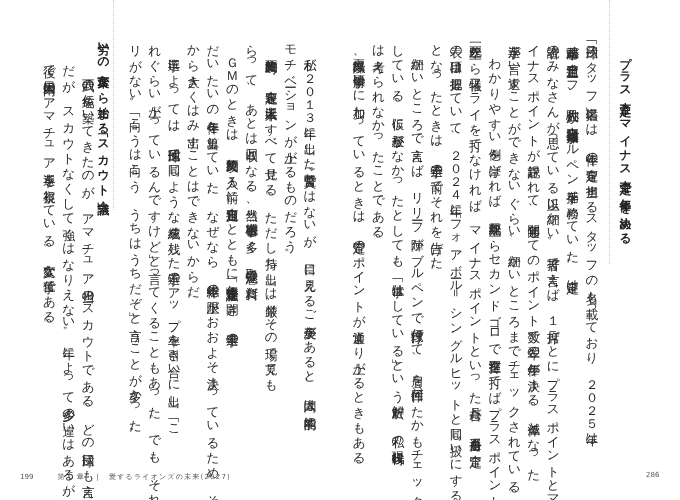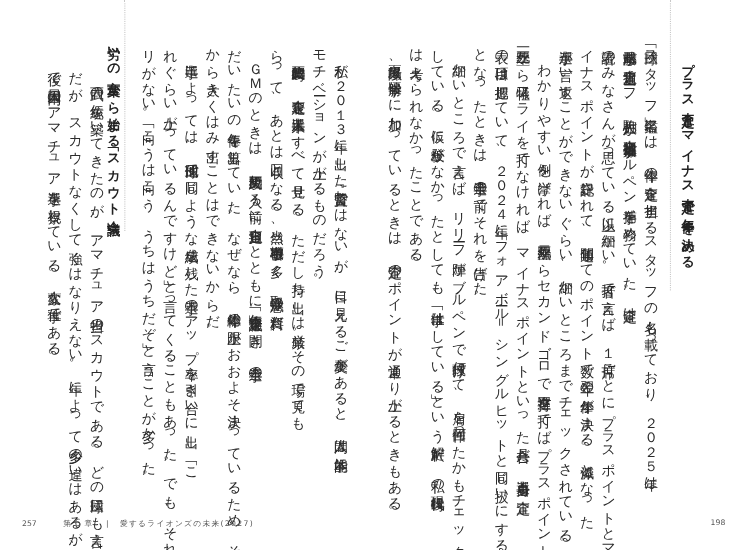--- a/index.html
+++ b/index.html
@@ -96,21 +96,21 @@
       <span class="vline">　わかりやすい例を挙げれば、無死二塁からセカンドゴロで進塁打を打てばプラスポイント、</span>
       <span class="vline">一死三塁から犠牲フライを打てなければ、マイナスポイントといった具合だ。選手自身も査定</span>
       <span class="vline">表の項目は把握していて、２０２４年に「フォアボール＝シングルヒットと同じ扱いにする」</span>
       <span class="vline">となったときは、全選手の前でそれを告げた。</span>
       <span class="vline">　細かいところで言えば、リリーフ陣がブルペンで何球投げて、肩を何回作ったかもチェック</span>
       <span class="vline">している。仮に登板がなかったとしても、「仕事はしている」という解釈だ。私の現役時代に</span>
       <span class="vline">は考えられなかったことである。</span>
       <span class="vline">　夏場以降、優勝争いに加わっているときは、査定のポイントが通常より上がるときもある。</span>
     </div>
 
-    <div class="footer" style="left: 306px; top: 471px;">198</div>
+    <div class="footer" style="left: 306px; top: 471px;">286</div>
   </div>
 
   <div class="page page-left">
     <div class="vcol" style="right: 20px; top: 36px; height: 410px;">
       <span class="vline">　私が２０１３年に出した『監督賞』ではないが、目に見えるご褒美があると、人間は本能的に</span>
       <span class="vline">モチベーションが上がるものだろう。</span>
       <span class="vline">　契約更改時に、査定表を選手本人にすべて見せる。ただし持ち出しは厳禁。その場で見ても</span>
       <span class="vline">らって、あとは回収となる。当然、機密事項も多く、取扱注意の資料だ。</span>
       <span class="vline">　ＧＭのときは、契約更改に入る前に査定担当らとともに「年俸査定会議」を開き、全選手の</span>
       <span class="vline">だいたいの年俸を算出していた。なぜなら、総年俸の上限がおおよそ決まっているため、そこ</span>
@@ -123,21 +123,21 @@
     <div class="heading-rule" style="left: 113px; top: 0px; height: 210px;"></div>
     <div class="heading" style="left: 96px; top: 33px;">労いの言葉から始まる「スカウト会議」</div>
 
     <div class="vcol" style="left: 40px; top: 56px; height: 390px;">
       <span class="vline">　西武の伝統を築いてきたのが、アマチュア担当のスカウトである。どの球団にも言えること</span>
       <span class="vline">だが、スカウトなくして強くはなりえない。年によって多少の違いはあるが、おおよそ10人前</span>
       <span class="vline">後で日本国内のアマチュア選手を視察している。大変な仕事である。</span>
     </div>
 
     <div class="footer" style="left: 20px; top: 471px;">
-      <span>257</span>
+      <span>199</span>
       <span class="footer-chapter" style="margin-left: 22px;">
         <span>第</span><span class="chapnum">6</span><span>章</span>
       </span>
       <span class="footer-sep">|</span>
       <span class="footer-chapter">愛するライオンズの未来(2027)</span>
     </div>
   </div>
 
 </div>
 

